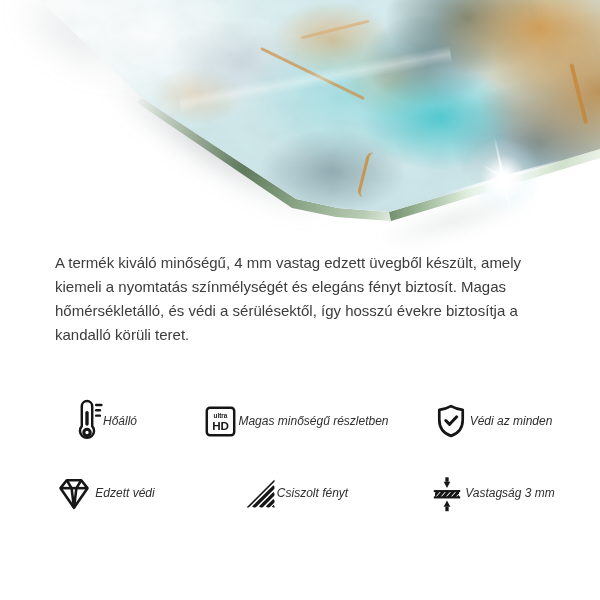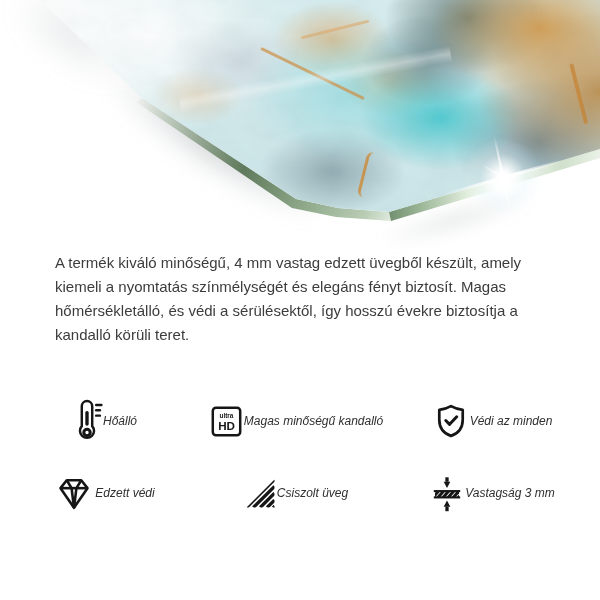--- a/index.html
+++ b/index.html
@@ -141,21 +141,21 @@
     </div>
 
     <div class="feature">
       <div class="icon-box">
         <svg width="35" height="35" viewBox="0 0 24 24" fill="none">
           <rect x="2.6" y="2.6" width="18.8" height="18.8" rx="2.2" stroke="currentColor" stroke-width="1.7"></rect>
           <text class="hd-ultra" x="12" y="9.7" text-anchor="middle" fill="currentColor">ultra</text>
           <text class="hd-big" x="12" y="17.9" text-anchor="middle" fill="currentColor">HD</text>
         </svg>
       </div>
-      <div class="feature-label">Magas minőségű kandalló</div>
+      <div class="feature-label">Magas minőségű részletben</div>
     </div>
 
     <div class="feature">
       <div class="icon-box">
         <svg width="38" height="40" viewBox="0 0 24 24" fill="none" stroke="currentColor" stroke-width="1.7" stroke-linecap="round" stroke-linejoin="round">
           <path d="M12 2.6 C14.5 4 17 4.7 19.4 5 V11.2 C19.4 16.4 16.4 19.9 12 21.4 C7.6 19.9 4.6 16.4 4.6 11.2 V5 C7 4.7 9.5 4 12 2.6 Z"></path>
           <path d="M8.7 11.7 L11.1 14.1 L15.6 9.3" stroke-width="1.9"></path>
         </svg>
       </div>
       <div class="feature-label">Védi az minden</div>
@@ -181,21 +181,21 @@
             </clipPath>
           <g clip-path="url(#stripe-clip)" stroke="currentColor" stroke-width="2.4">
             <line x1="1.8" y1="22.2" x2="22.2" y2="1.8"></line>
             <line x1="6.8" y1="22.2" x2="22.2" y2="6.8"></line>
             <line x1="11.8" y1="22.2" x2="22.2" y2="11.8"></line>
             <line x1="16.8" y1="22.2" x2="22.2" y2="16.8"></line>
             <line x1="21.4" y1="22.6" x2="22.6" y2="21.4" stroke-width="3"></line>
           </g>
         </svg>
       </div>
-      <div class="feature-label">Csiszolt üveg</div>
+      <div class="feature-label">Csiszolt fényt</div>
     </div>
 
     <div class="feature">
       <div class="icon-box">
         <svg width="36" height="39" viewBox="0 0 24 26">
           <g stroke="currentColor">
             <line x1="3.2" y1="11.4" x2="20.8" y2="11.4" stroke-width="1.4"></line>
             <line x1="3.2" y1="15.6" x2="20.8" y2="15.6" stroke-width="1.4"></line>
             <clipPath id="bar-clip">
                 <rect x="4" y="11.4" width="16" height="4.2"></rect>

